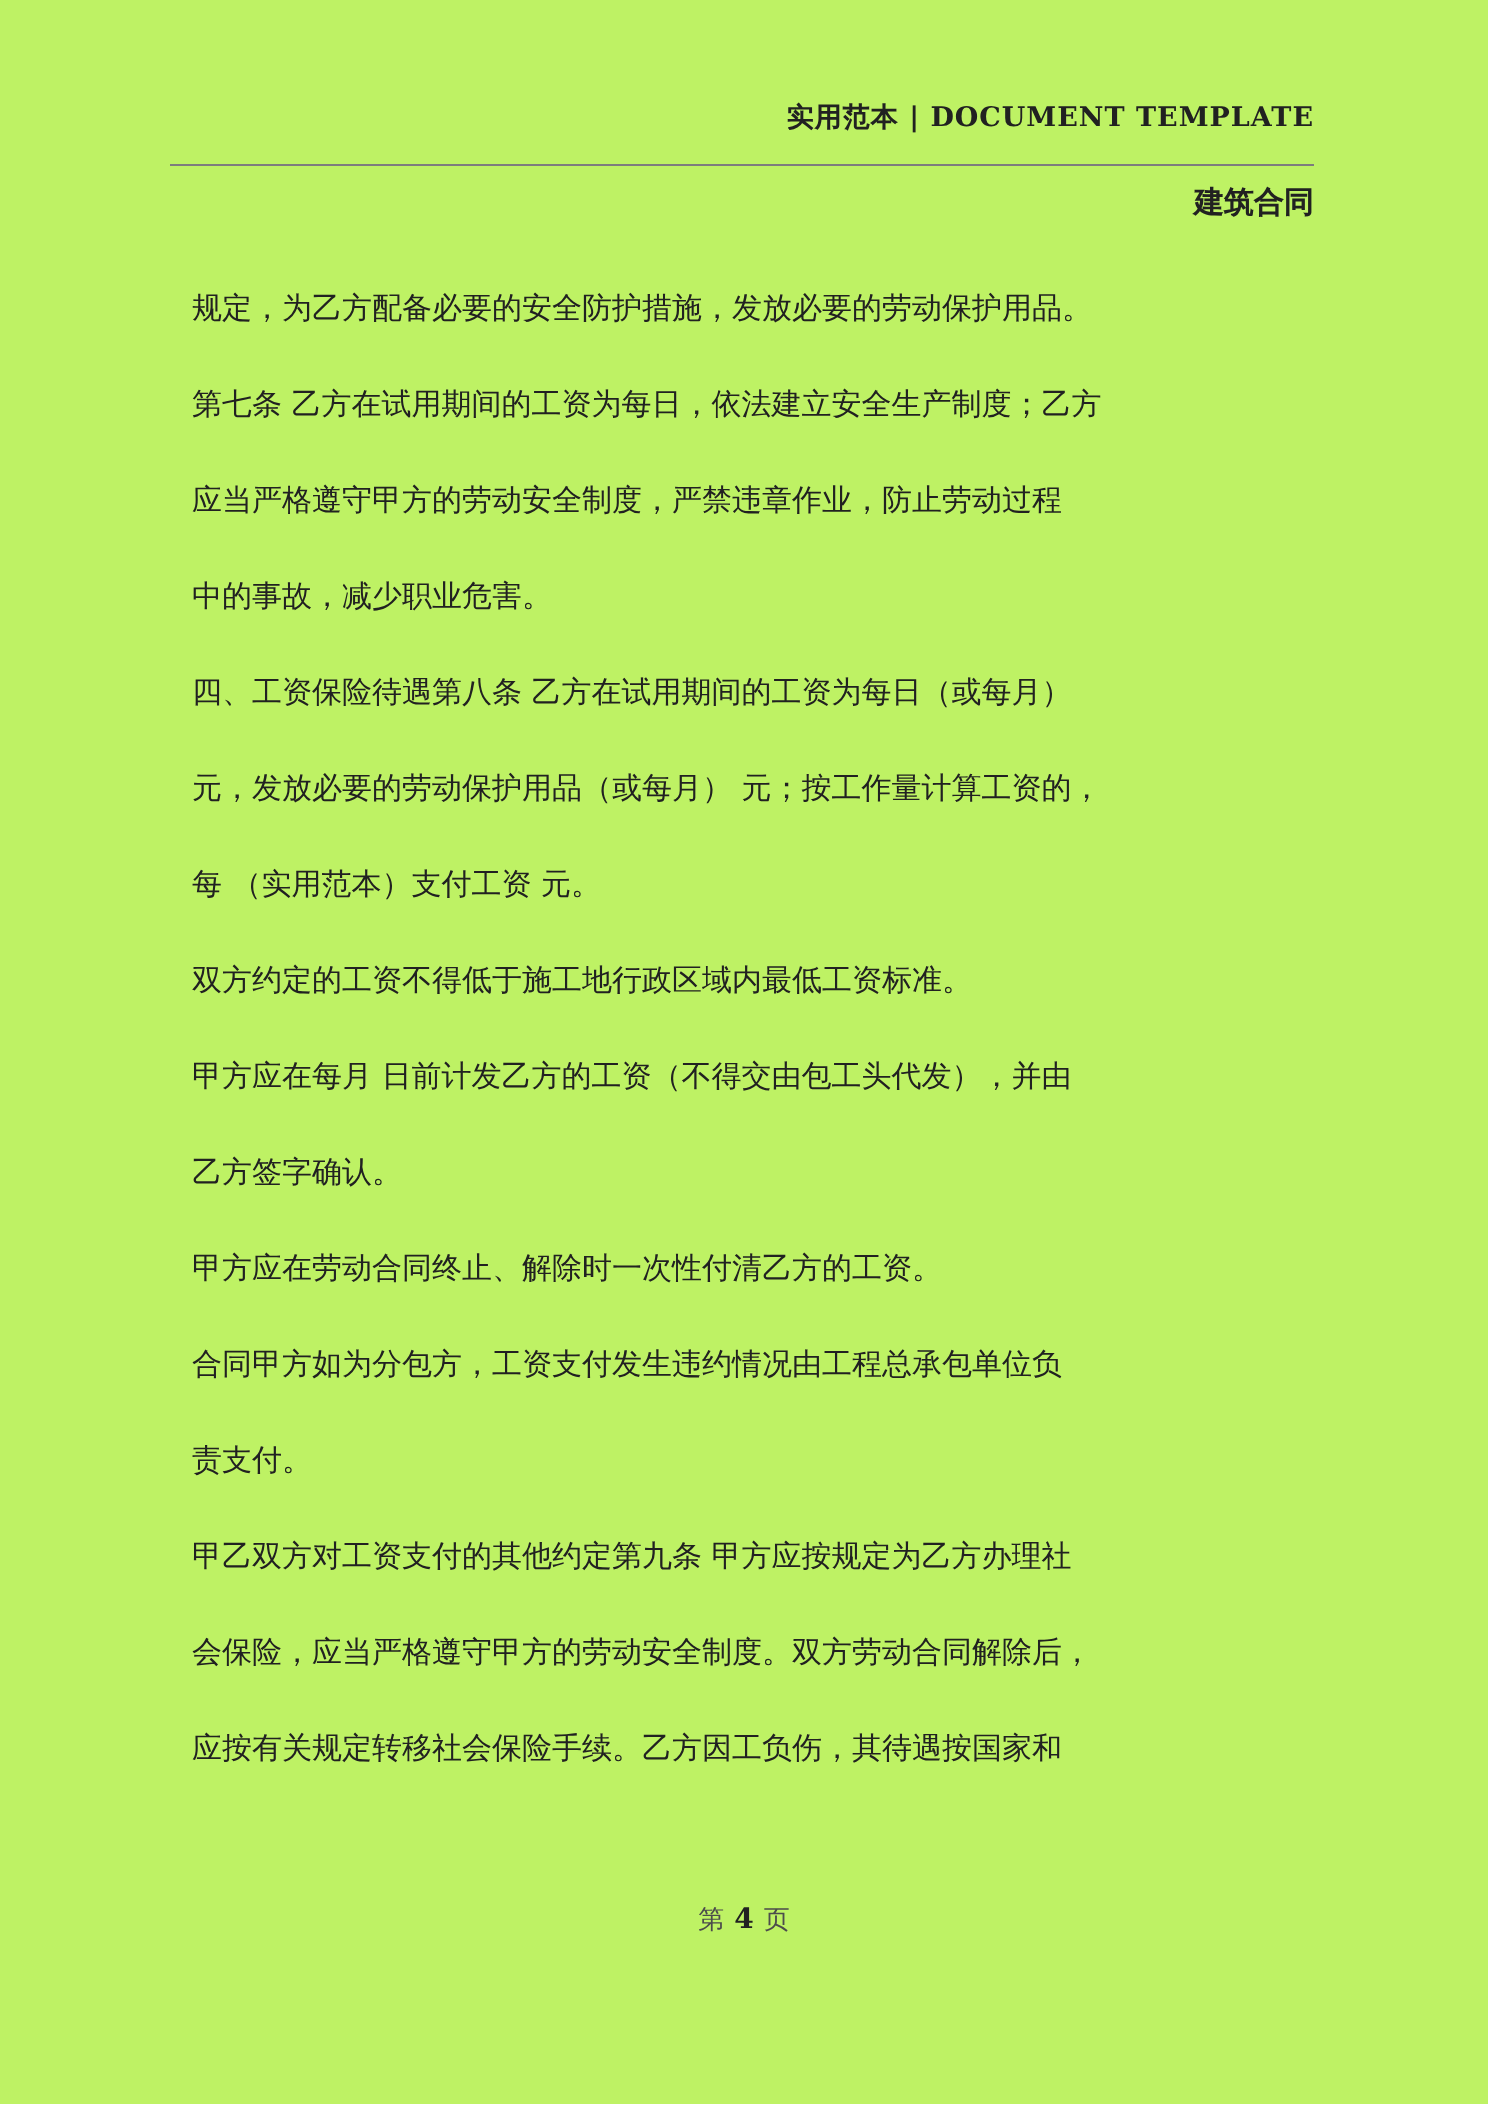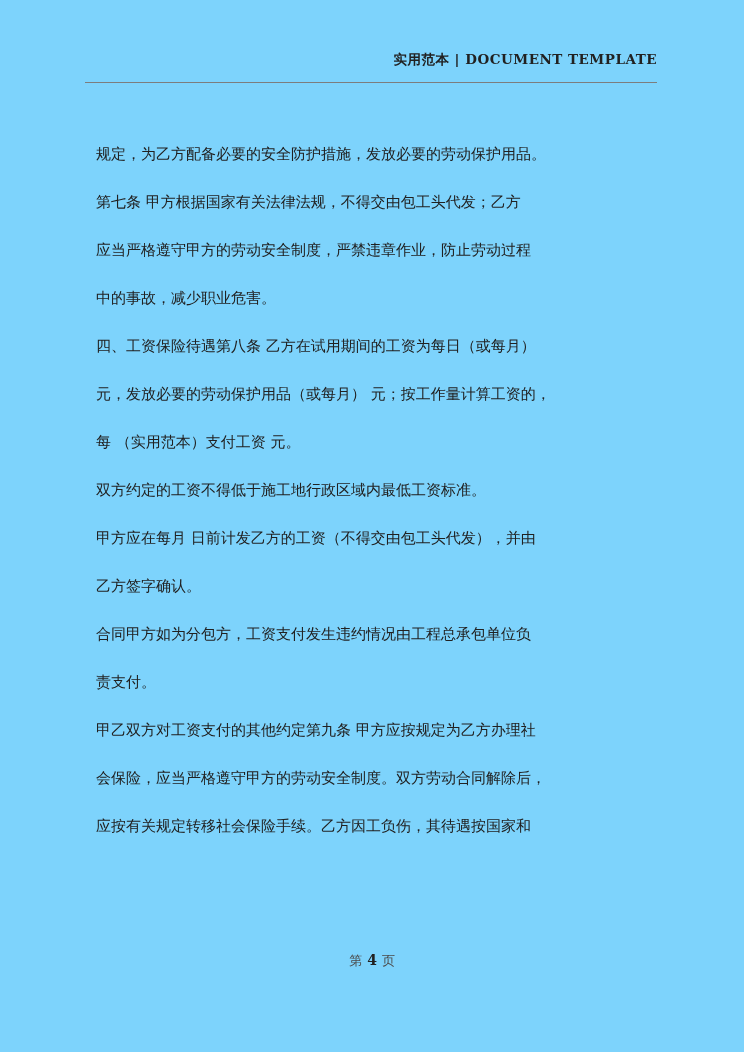--- a/index.html
+++ b/index.html
@@ -4,21 +4,21 @@
 <style>
   html, body {
     margin: 0;
     padding: 0;
     background: #ffffff;
   }
   .page {
     position: relative;
     width: 744px;
     height: 1052px;
-    background: #7dd3fc;
+    background: #bef264;
     overflow: hidden;
     font-family: "DejaVu Serif", "Liberation Serif", serif;
     color: var(--text, #212121);
   }
   
   .header {
     position: absolute;
     top: 50px;
     left: 85px;
     width: 572px;
@@ -78,33 +78,35 @@
   }
 </style>
 </head>
 <body>
 
 <div class="page">
 
   <div class="header">
     <div class="brand">实用范本 | DOCUMENT TEMPLATE</div>
     <hr class="header-rule">
+    <div class="doc-title">建筑合同</div>
   </div>
 
   <div class="body-text">
     <div class="line">规定，为乙方配备必要的安全防护措施，发放必要的劳动保护用品。</div>
-    <div class="line">第七条 甲方根据国家有关法律法规，不得交由包工头代发；乙方</div>
+    <div class="line">第七条 乙方在试用期间的工资为每日，依法建立安全生产制度；乙方</div>
     <div class="line">应当严格遵守甲方的劳动安全制度，严禁违章作业，防止劳动过程</div>
     <div class="line">中的事故，减少职业危害。</div>
     <div class="line">四、工资保险待遇第八条 乙方在试用期间的工资为每日（或每月）</div>
     <div class="line">元，发放必要的劳动保护用品（或每月） 元；按工作量计算工资的，</div>
     <div class="line">每 （实用范本）支付工资 元。</div>
     <div class="line">双方约定的工资不得低于施工地行政区域内最低工资标准。</div>
     <div class="line">甲方应在每月 日前计发乙方的工资（不得交由包工头代发），并由</div>
     <div class="line">乙方签字确认。</div>
+    <div class="line">甲方应在劳动合同终止、解除时一次性付清乙方的工资。</div>
     <div class="line">合同甲方如为分包方，工资支付发生违约情况由工程总承包单位负</div>
     <div class="line">责支付。</div>
     <div class="line">甲乙双方对工资支付的其他约定第九条 甲方应按规定为乙方办理社</div>
     <div class="line">会保险，应当严格遵守甲方的劳动安全制度。双方劳动合同解除后，</div>
     <div class="line">应按有关规定转移社会保险手续。乙方因工负伤，其待遇按国家和</div>
   </div>
 
   <div class="footer">
     <span>第</span><span class="page-num">4</span><span>页</span>
   </div>

